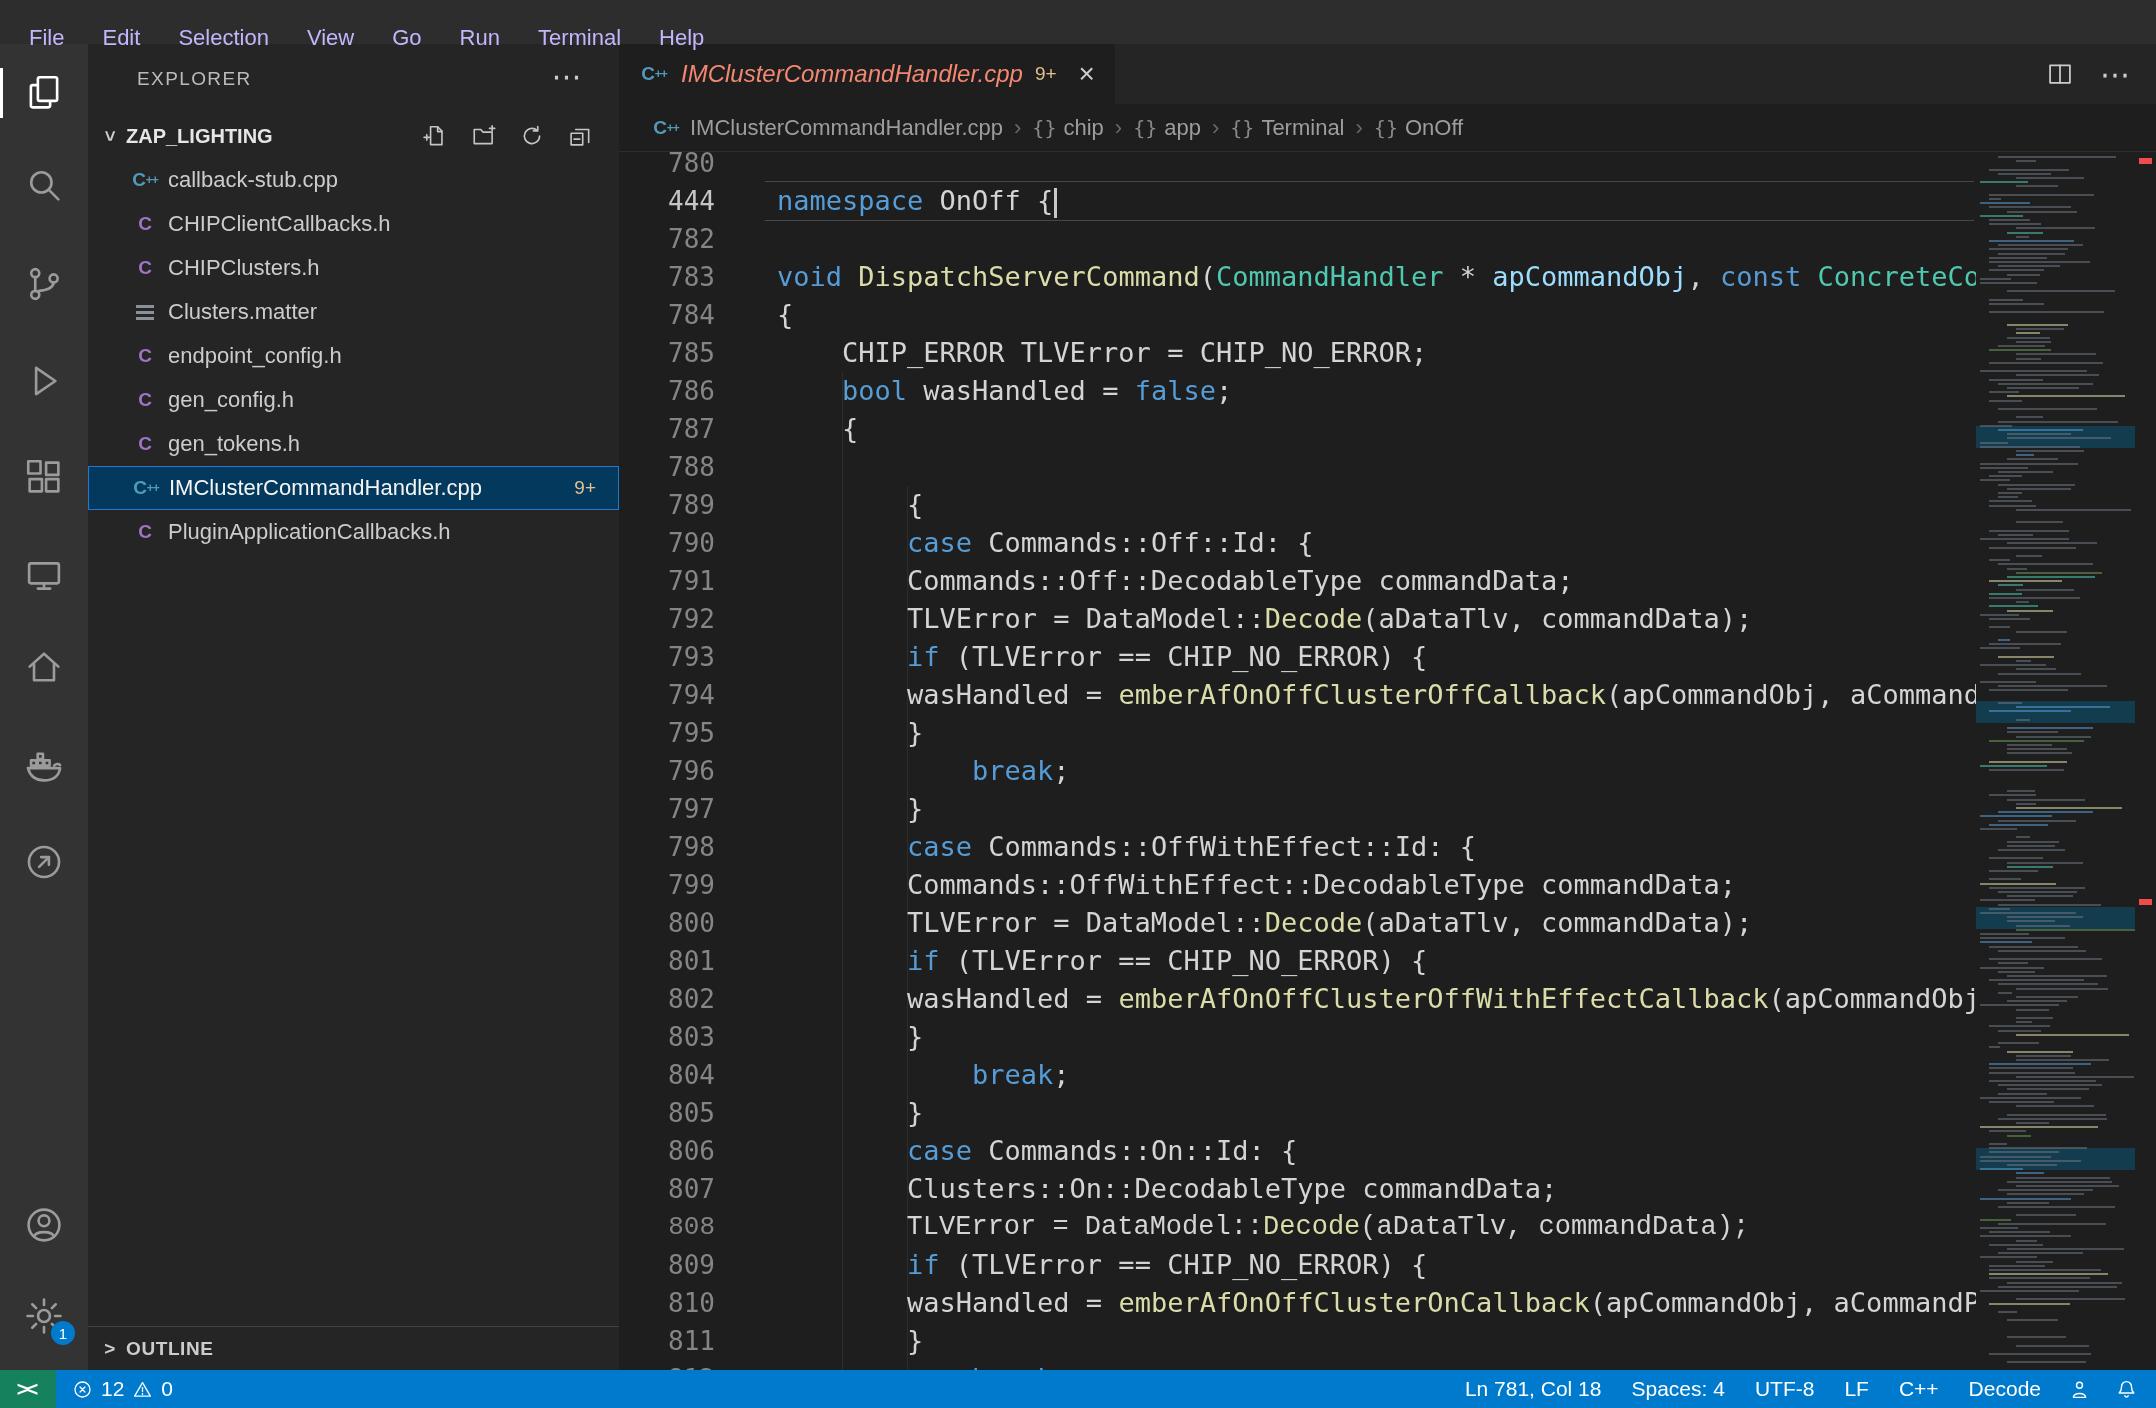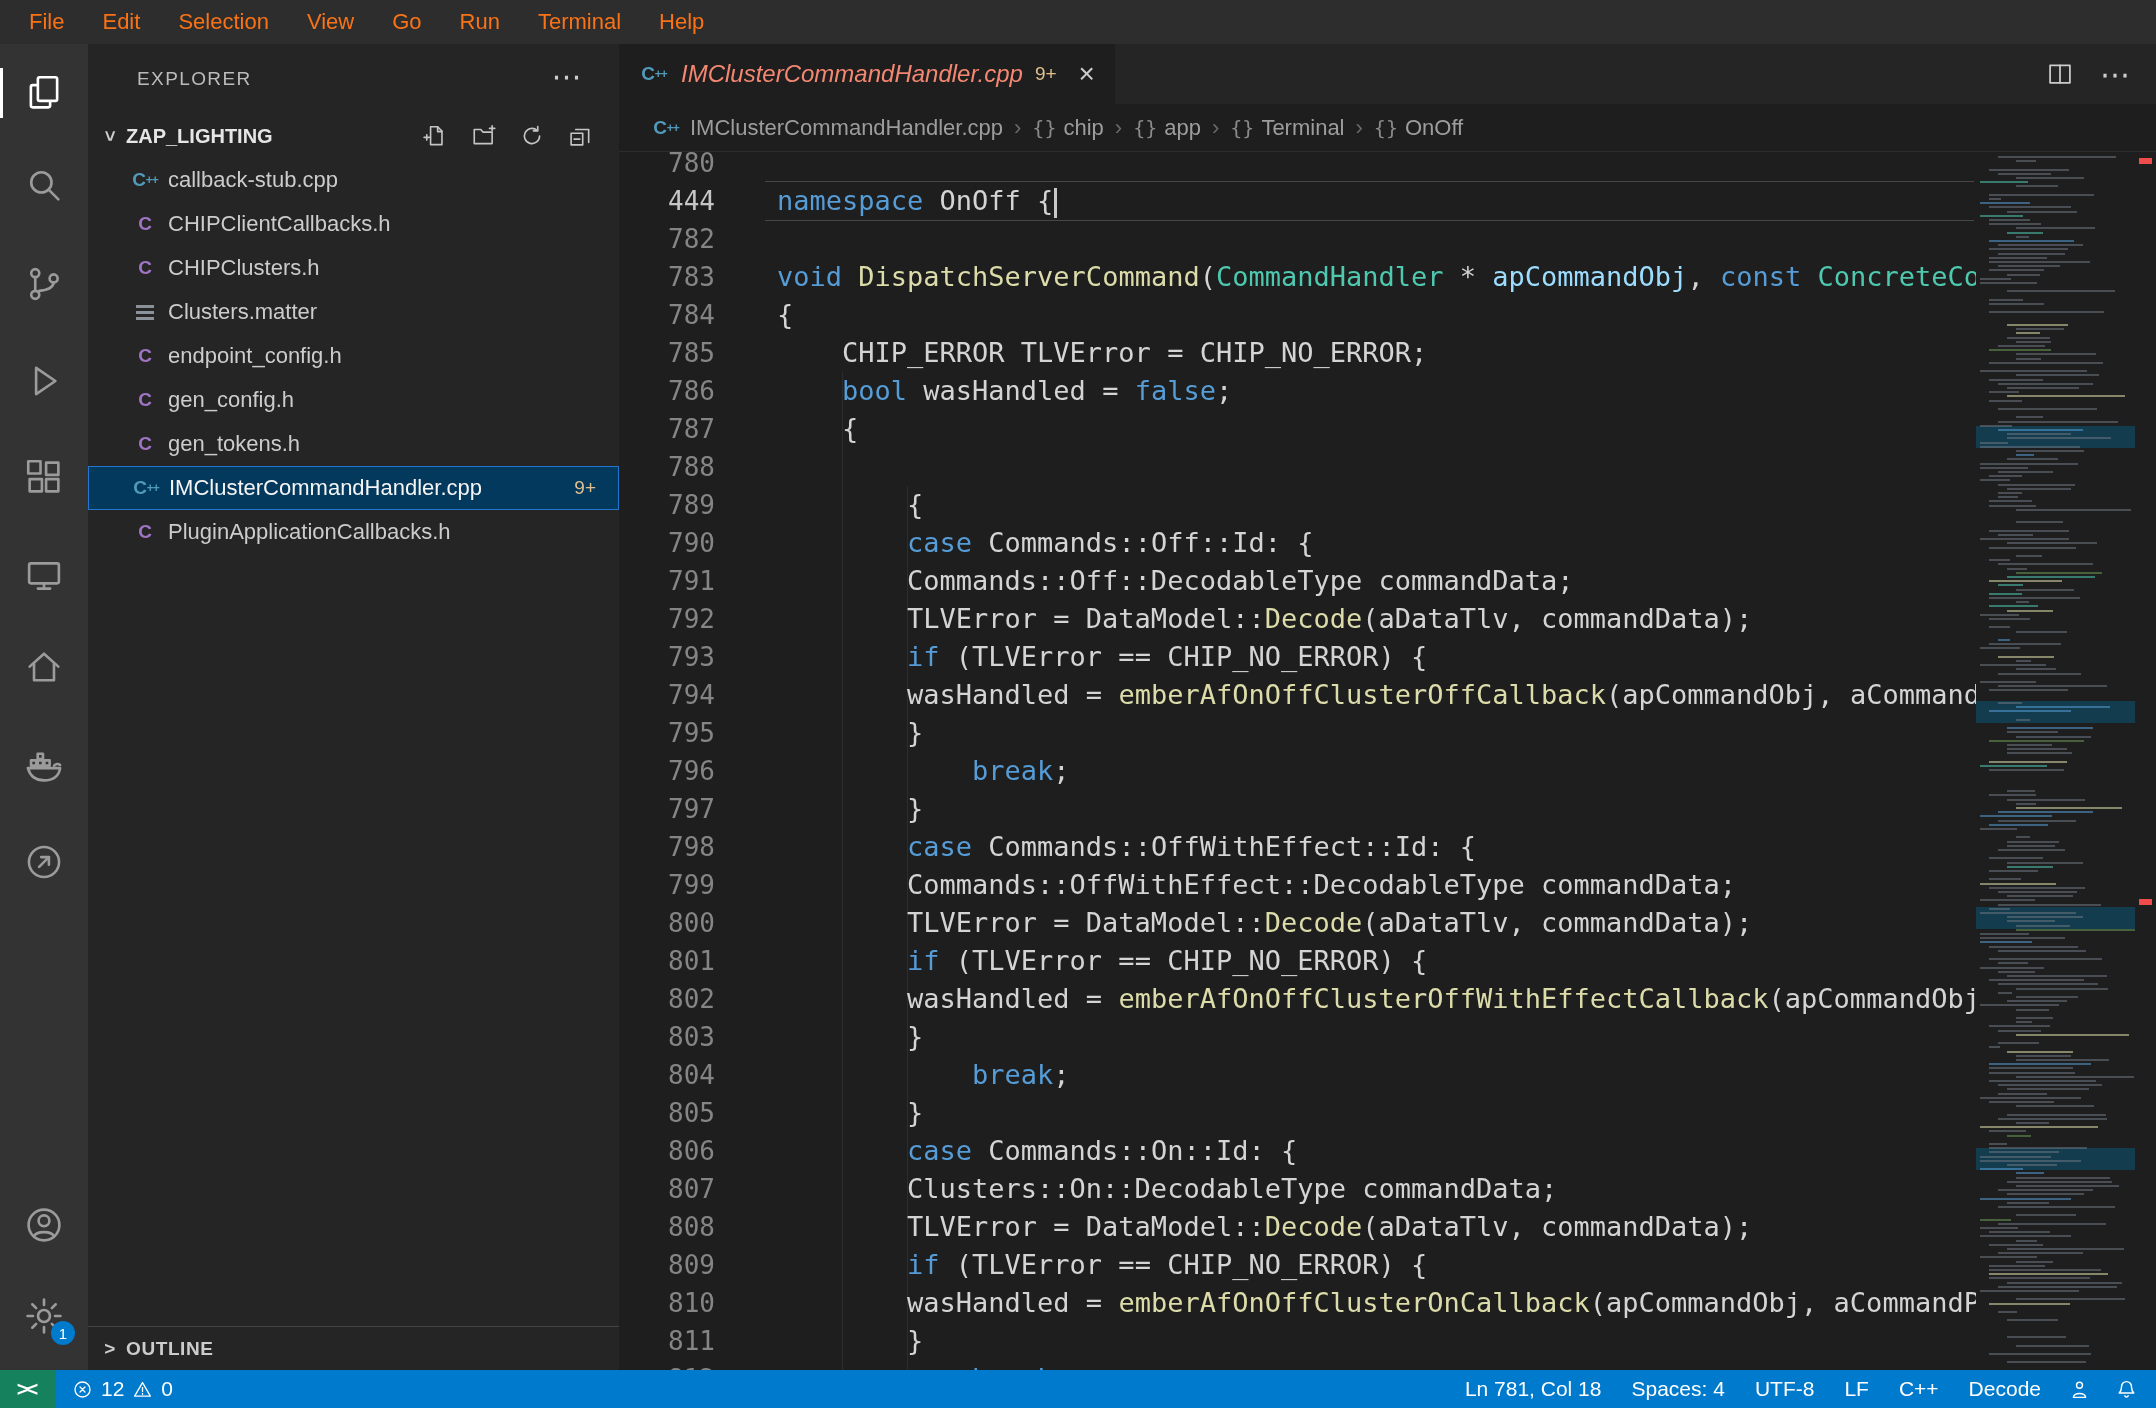--- a/index.html
+++ b/index.html
@@ -5,21 +5,21 @@
   * { margin:0; padding:0; box-sizing:border-box; }
   html,body { background:#1e1e1e; }
   #app {
     position:relative; width:2156px; height:1408px; overflow:hidden;
     background:#1e1e1e; color:#cccccc;
     font-family:"Liberation Sans", sans-serif;
   }
   
   .menubar { position:absolute; left:0; top:0; width:2156px; height:44px;
     background:#2d2d2d; display:flex; align-items:center; padding-left:10px; z-index:6; }
-  .menu-item { padding:0 19px; font-size:22px; color:#f97316; height:44px; line-height:44px; cursor:default; }
+  .menu-item { padding:16px 19px; font-size:22px; color:#c4b5fd; height:44px; line-height:44px; cursor:default; }
   
   .activitybar { position:absolute; left:0; top:44px; width:88px; height:1326px; background:#333333; z-index:5; }
   .act-icon { position:absolute; left:0; width:88px; height:70px; display:flex;
     align-items:center; justify-content:center; color:#9b9b9b; }
   .act-icon.active { color:#ffffff; }
   .act-icon.active::before { content:""; position:absolute; left:0; top:10px; bottom:10px; width:3px; background:#ffffff; }
   .act-icon .ic { width:42px; height:42px; display:block; }
   .ic svg, .sicon svg { width:100%; height:100%; stroke:currentColor; fill:none;
     stroke-width:1.5; stroke-linecap:round; stroke-linejoin:round; }
   .act-badge { position:absolute; right:13px; bottom:6px; width:24px; height:24px; border-radius:50%;
@@ -341,21 +341,21 @@
       <div class="crow" style="top: 676px;"><span class="ln">798</span><span class="ct"><span class="tok pl">        </span><span class="tok kw">case</span><span class="tok pl"> Commands::OffWithEffect::Id: {</span></span></div>
       <div class="crow" style="top: 714px;"><span class="ln">799</span><span class="ct"><span class="tok pl">        Commands::OffWithEffect::DecodableType commandData;</span></span></div>
       <div class="crow" style="top: 752px;"><span class="ln">800</span><span class="ct"><span class="tok pl">        TLVError = DataModel::</span><span class="tok fn">Decode</span><span class="tok pl">(aDataTlv, commandData);</span></span></div>
       <div class="crow" style="top: 790px;"><span class="ln">801</span><span class="ct"><span class="tok pl">        </span><span class="tok kw">if</span><span class="tok pl"> (TLVError == CHIP_NO_ERROR) {</span></span></div>
       <div class="crow" style="top: 828px;"><span class="ln">802</span><span class="ct"><span class="tok pl">        wasHandled = </span><span class="tok fn">emberAfOnOffClusterOffWithEffectCallback</span><span class="tok pl">(apCommandObj, aCommandPat</span></span></div>
       <div class="crow" style="top: 866px;"><span class="ln">803</span><span class="ct"><span class="tok pl">        }</span></span></div>
       <div class="crow" style="top: 904px;"><span class="ln">804</span><span class="ct"><span class="tok pl">            </span><span class="tok kw">break</span><span class="tok pl">;</span></span></div>
       <div class="crow" style="top: 942px; text-decoration: underline;"><span class="ln">805</span><span class="ct"><span class="tok pl">        }</span></span></div>
       <div class="crow" style="top: 980px;"><span class="ln">806</span><span class="ct"><span class="tok pl">        </span><span class="tok kw">case</span><span class="tok pl"> Commands::On::Id: {</span></span></div>
       <div class="crow" style="top: 1018px;"><span class="ln">807</span><span class="ct"><span class="tok pl">        Clusters::On::DecodableType commandData;</span></span></div>
-      <div class="crow" style="top: 1056px;"><span class="ln">808</span><span class="ct"><span class="tok pl">        TLVError = DataModel::</span><span class="tok fn">Decode</span><span class="tok pl">(aDataTlv, commandData);</span></span></div>
+      <div class="crow" style="top: 1056px; font-family: Liberation Mono, monospace;"><span class="ln">808</span><span class="ct"><span class="tok pl">        TLVError = DataModel::</span><span class="tok fn">Decode</span><span class="tok pl">(aDataTlv, commandData);</span></span></div>
       <div class="crow" style="top: 1094px;"><span class="ln">809</span><span class="ct"><span class="tok pl">        </span><span class="tok kw">if</span><span class="tok pl"> (TLVError == CHIP_NO_ERROR) {</span></span></div>
       <div class="crow" style="top: 1132px;"><span class="ln">810</span><span class="ct"><span class="tok pl">        wasHandled = </span><span class="tok fn">emberAfOnOffClusterOnCallback</span><span class="tok pl">(apCommandObj, aCommandPath, c</span></span></div>
       <div class="crow" style="top: 1170px;"><span class="ln">811</span><span class="ct"><span class="tok pl">        }</span></span></div>
       <div class="crow" style="top: 1208px;"><span class="ln">812</span><span class="ct"><span class="tok pl">            </span><span class="tok kw">break</span><span class="tok pl">;</span></span></div>
     </div>
 
   <div class="minimap">
     <div class="mm-hl" style="top:274px"></div>
     <div class="mm-hl" style="top:549px"></div>
     <div class="mm-hl" style="top:755px"></div>

